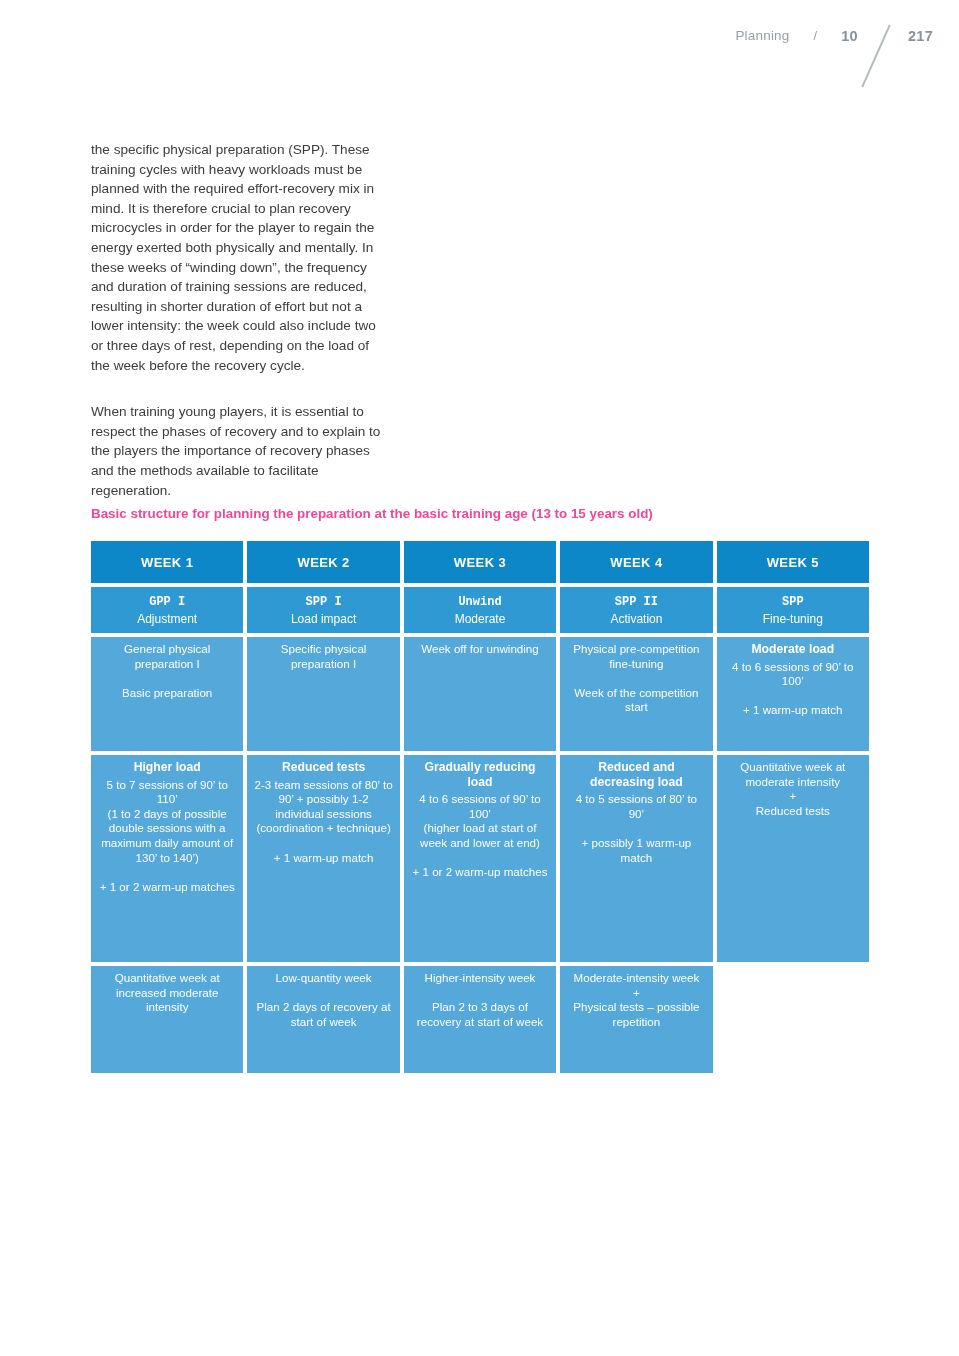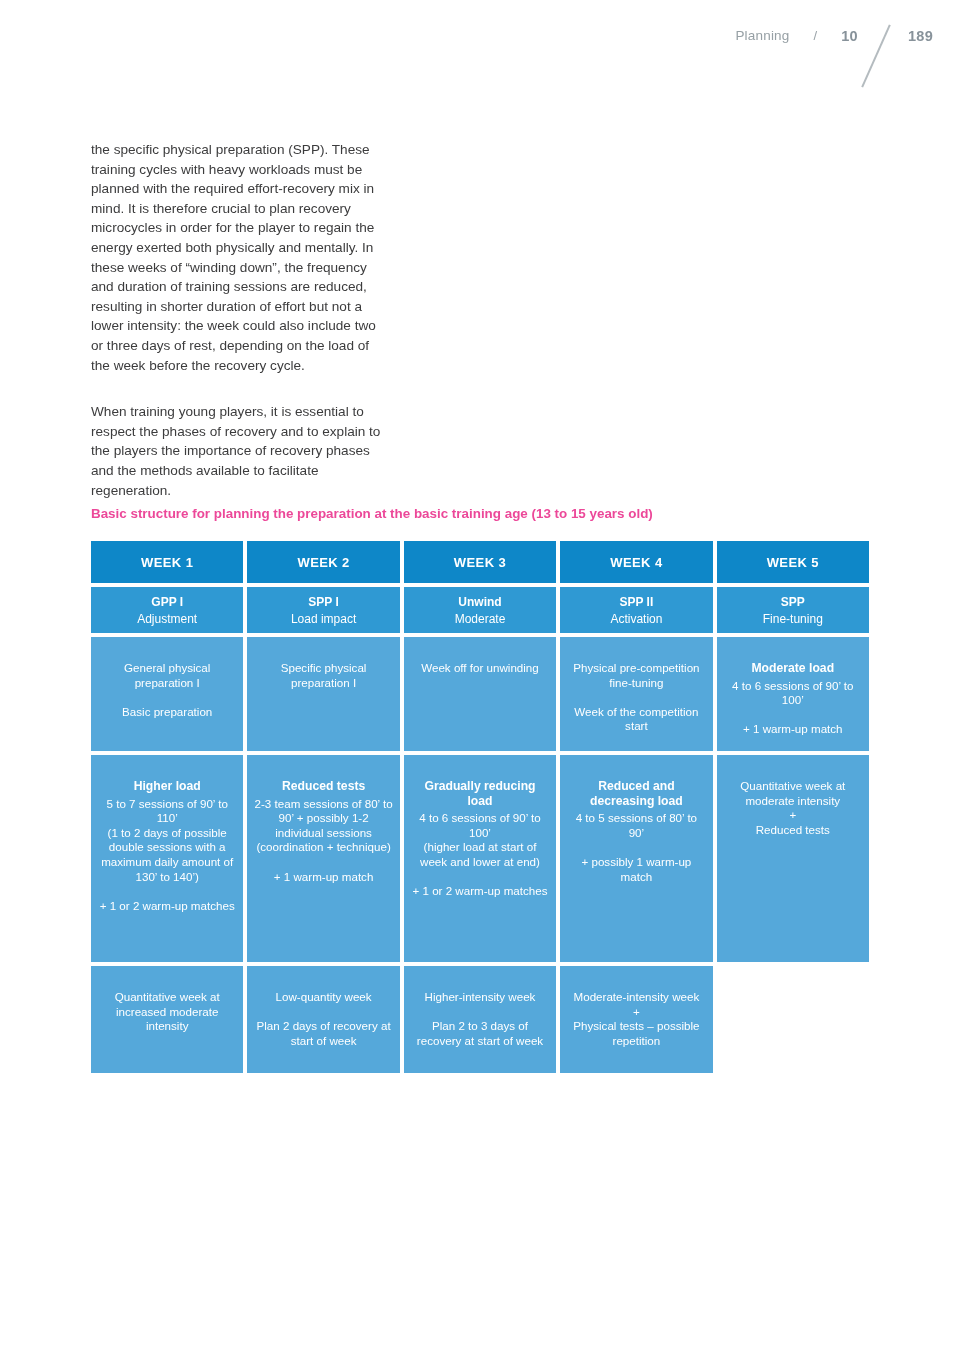--- a/index.html
+++ b/index.html
@@ -94,45 +94,45 @@
   }
   .c-phase {
     background: #2f99d3;
     display: flex;
     flex-direction: column;
     align-items: center;
     justify-content: center;
     gap: 3px;
     font-size: 12px;
   }
-  .c-phase .phase-code { font-weight: bold; }
+  .c-phase .phase-code { font-weight: bold; font-family: Liberation Mono, monospace; }
   .c-body {
     background: #55a8da;
-    padding: 24px 7px 6px 7px;
+    padding: 5px 7px 6px 7px;
     font-size: 11.6px;
     line-height: 14.6px;
   }
   .pre { white-space: pre-line; }
   .load-title {
     font-weight: bold;
     font-size: 12.2px;
     margin-bottom: 3px;
     white-space: pre-line;
   }
 </style>
 </head>
 <body>
 
 <div class="page">
 
   <div class="running-head">
     <span class="section">Planning</span>
     <span class="divider">/</span>
     <span class="num chapter-num">10</span>
-    <span class="num">189</span>
+    <span class="num">217</span>
     <span class="head-slash"></span>
   </div>
 
   <div class="body-text">
     <div class="body-col">the specific physical preparation (SPP). These training cycles with heavy workloads must be planned with the required effort-recovery mix in mind. It is therefore crucial to plan recovery microcycles in order for the player to regain the energy exerted both physically and mentally. In these weeks of “winding down”, the frequency and duration of training sessions are reduced, resulting in shorter duration of effort but not a lower intensity: the week could also include two or three days of rest, depending on the load of the week before the recovery cycle.</div>
     <div class="body-col">When training young players, it is essential to respect the phases of recovery and to explain to the players the importance of recovery phases and the methods available to facilitate regeneration.</div>
   </div>
 
   <div class="table-title">Basic structure for planning the preparation at the basic training age (13 to 15 years old)</div>
 

